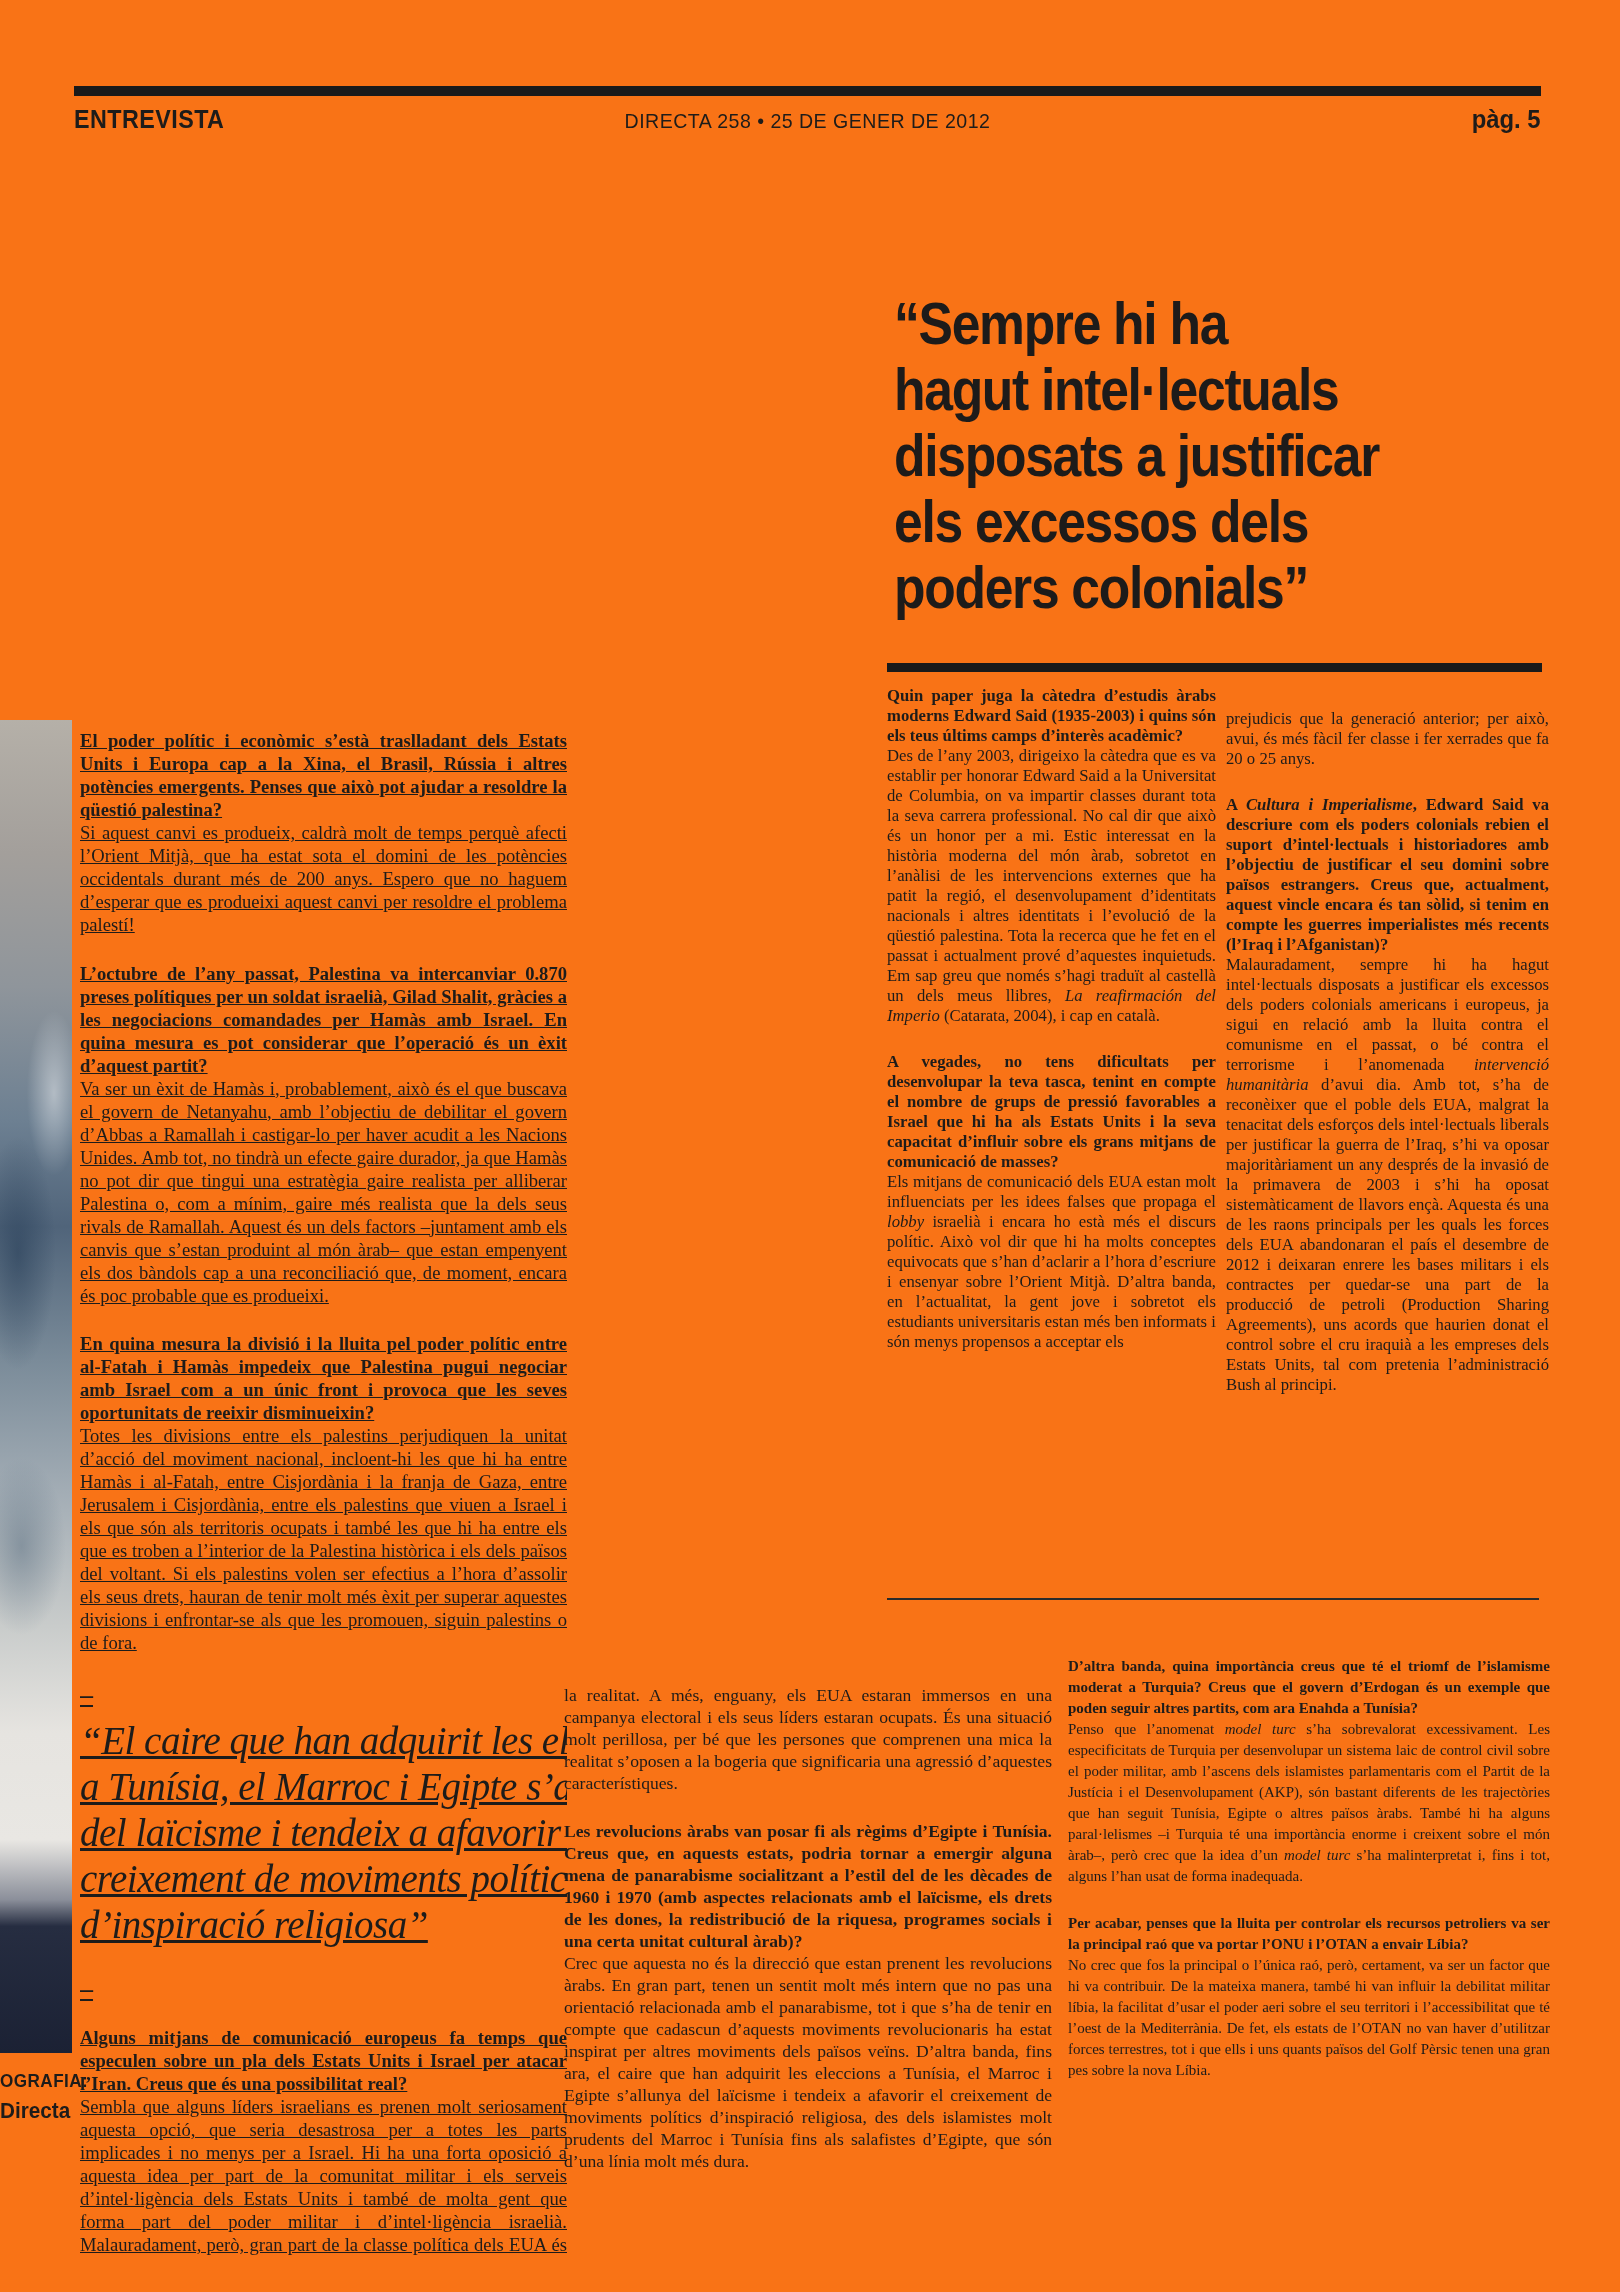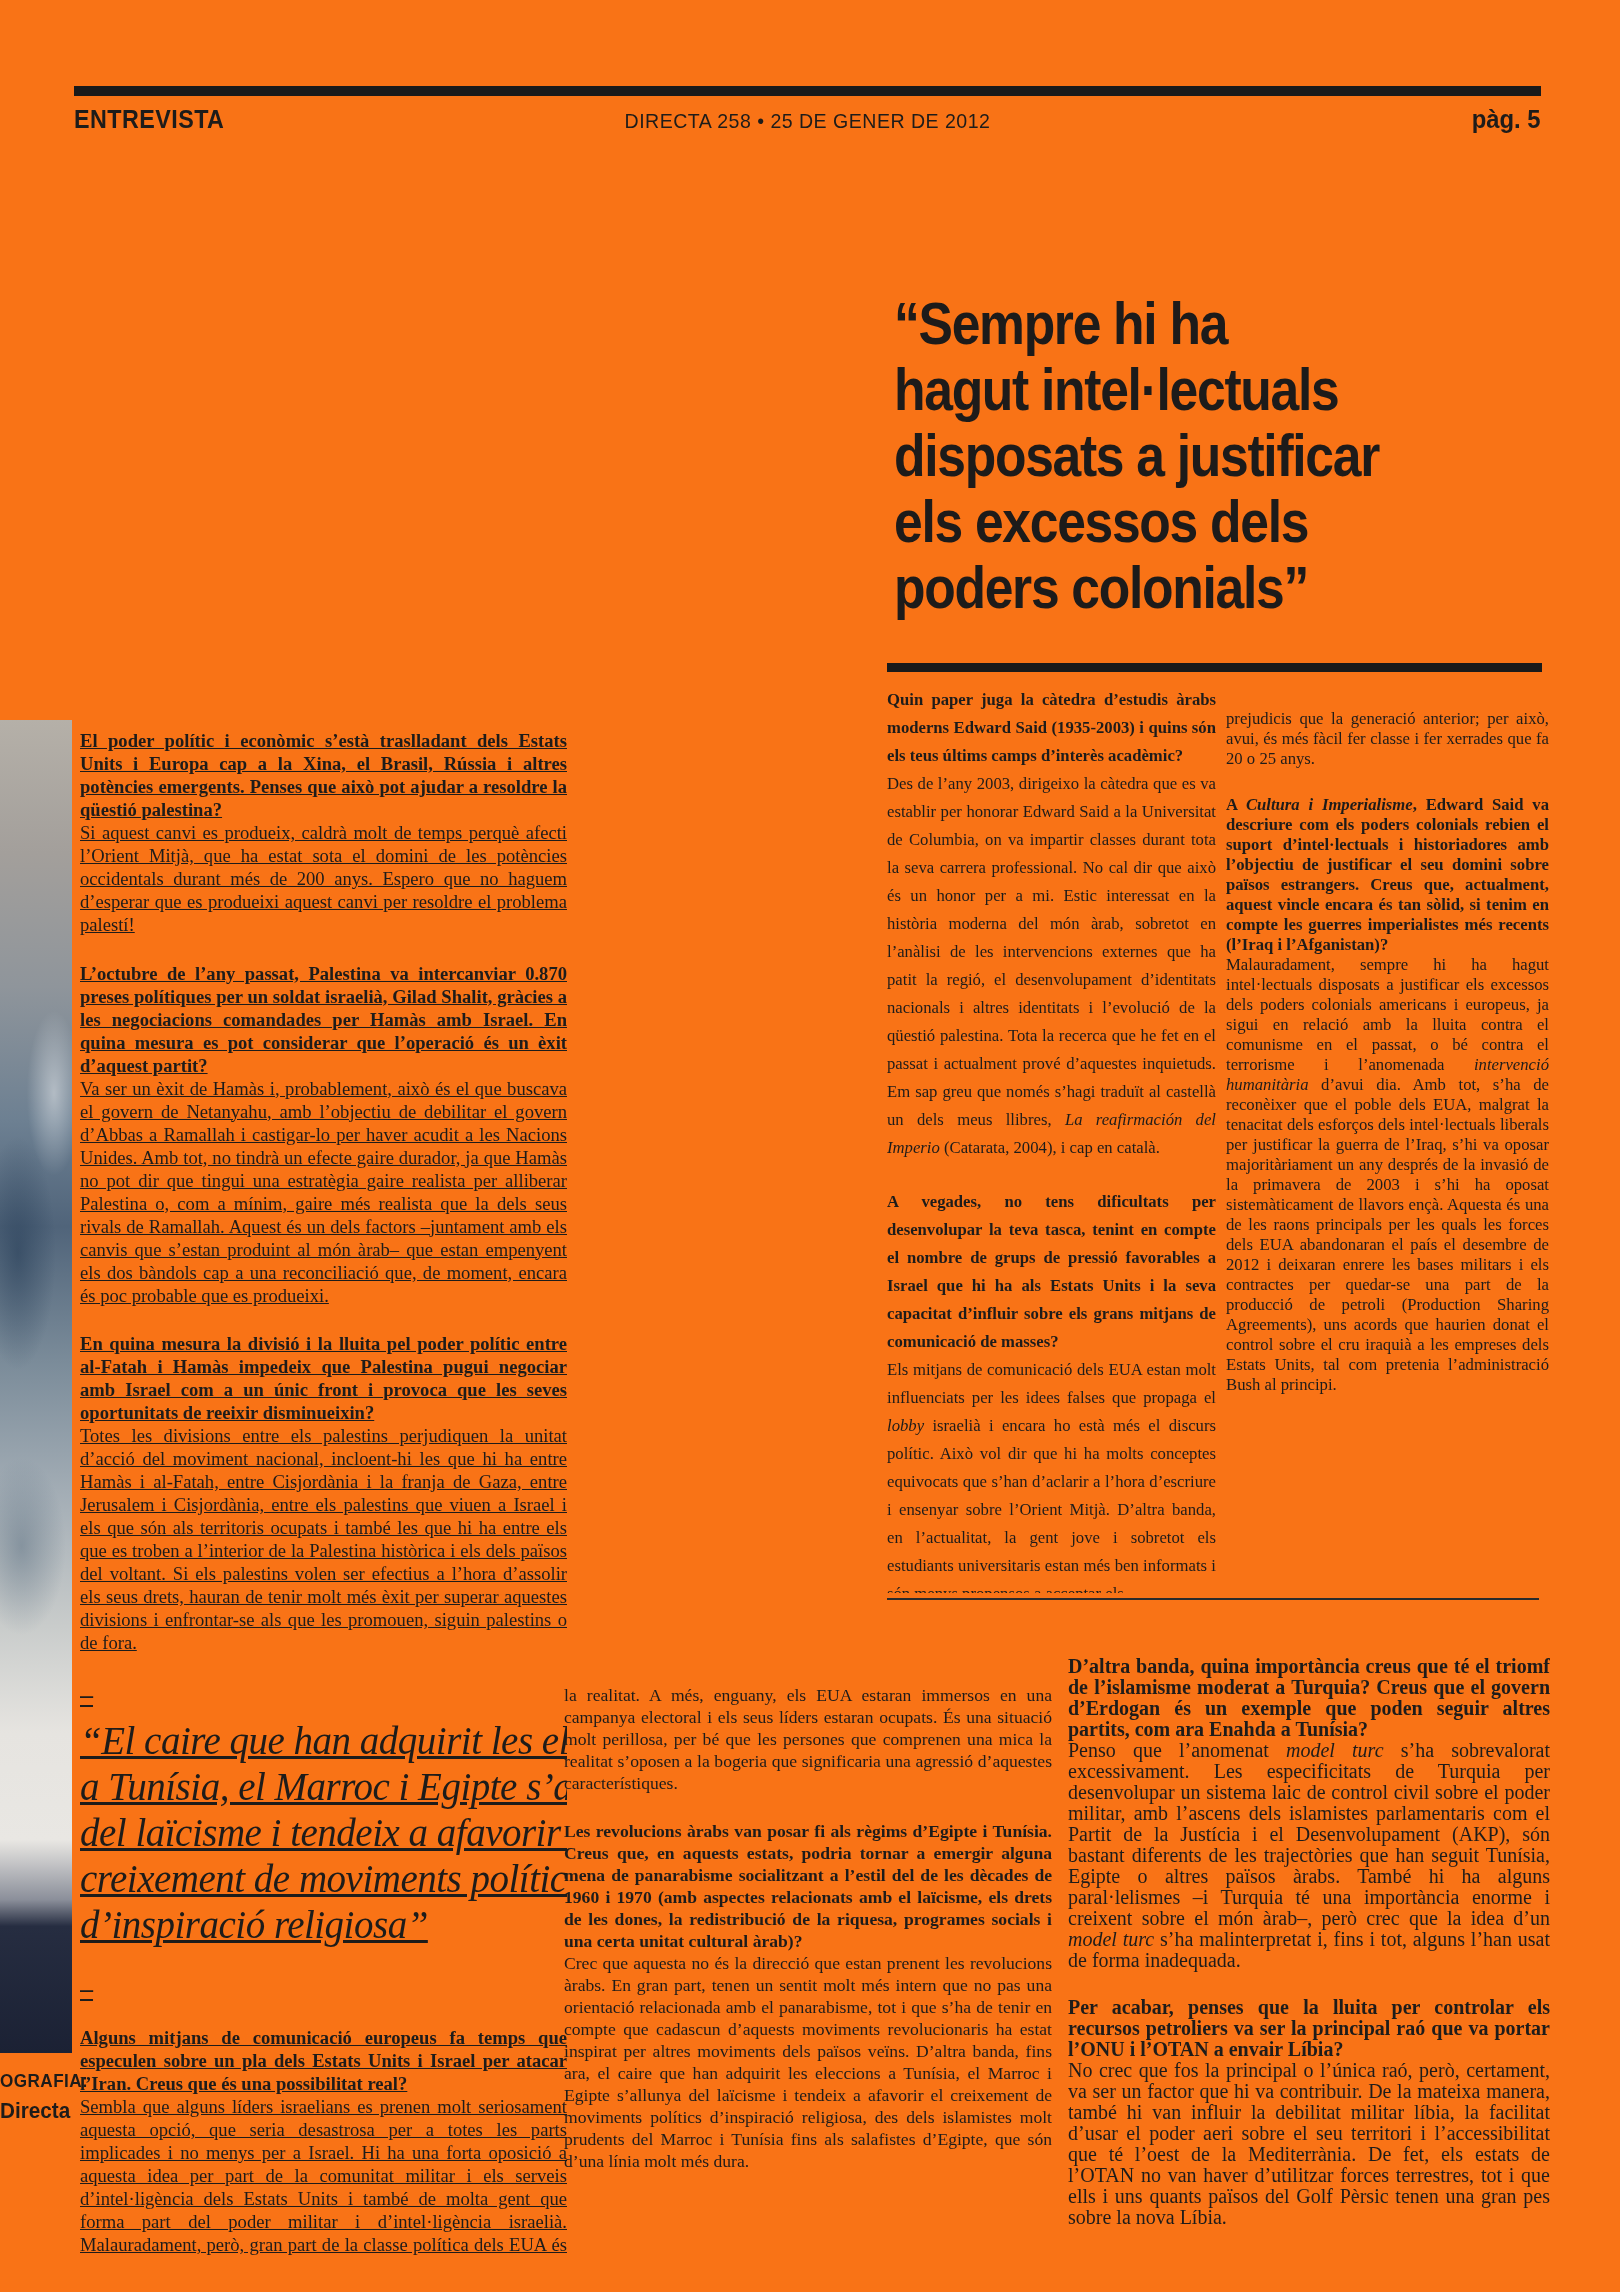--- a/index.html
+++ b/index.html
@@ -29,24 +29,24 @@
          #7a8b99 48%,#a3adb5 58%,#c9cccb 68%,#e6e4e0 76%,#e9e7e3 84%,#8b8f9a 88.5%,
          #262d41 90.5%,#1b2134 100%);}
   .photo-credit{position:absolute;left:0;top:2070px;width:57px;text-align:right;
      font-family:"Liberation Sans",sans-serif;font-weight:700;transform:scaleX(.92);transform-origin:0 0;}
   .photo-credit .cl{display:block;font-size:18.6px;letter-spacing:0.5px;}
   .photo-credit .cn{display:block;font-size:22.5px;margin-top:5.9px;}
   
   .col{position:absolute;overflow:hidden;text-align:justify;hyphens:auto;-webkit-hyphens:auto;}
   .col p{margin:0;}
   .col-left   {left:80px;  top:729px;  width:487px; height:1529px; font-size:18.6px;   line-height:23px;text-decoration:underline;}
-  .col-mid    {left:887px; top:686px;  width:329px; height:907px;  font-size:16.7px;   line-height:28px;}
+  .col-mid    {left:887px; top:686px;  width:329px; height:907px;  font-size:16.7px;   line-height:20px;}
   .col-right  {left:1226px;top:686px;  width:323px; height:907px;  font-size:16.7px;   line-height:20px;margin-top:23px;}
   .col-bota   {left:564px; top:1656px; width:488px; height:608px;  font-size:17.6px;   line-height:22px;margin-top:28px;}
-  .col-botb   {left:1068px;top:1656px; width:482px; height:608px;  font-size:20px; line-height:21px;}
+  .col-botb   {left:1068px;top:1656px; width:482px; height:608px;  font-size:15px; line-height:21px;}
   .blk-q{font-weight:700;margin-top:25.5px !important;}
   .blk:first-child{margin-top:0 !important;}
   .blk-dash{font-weight:700;font-size:1.4em;line-height:.9;margin-top:29px !important;}
   .blk-pull{font-style:italic;font-size:39px;line-height:46px;margin-top:11.8px !important;
             text-align:left;font-weight:400;letter-spacing:-0.5px;}
   .blk-pull .ln{display:block;white-space:nowrap;}
   .hl-line{white-space:nowrap;}
 </style>
 </head>
 <body>

